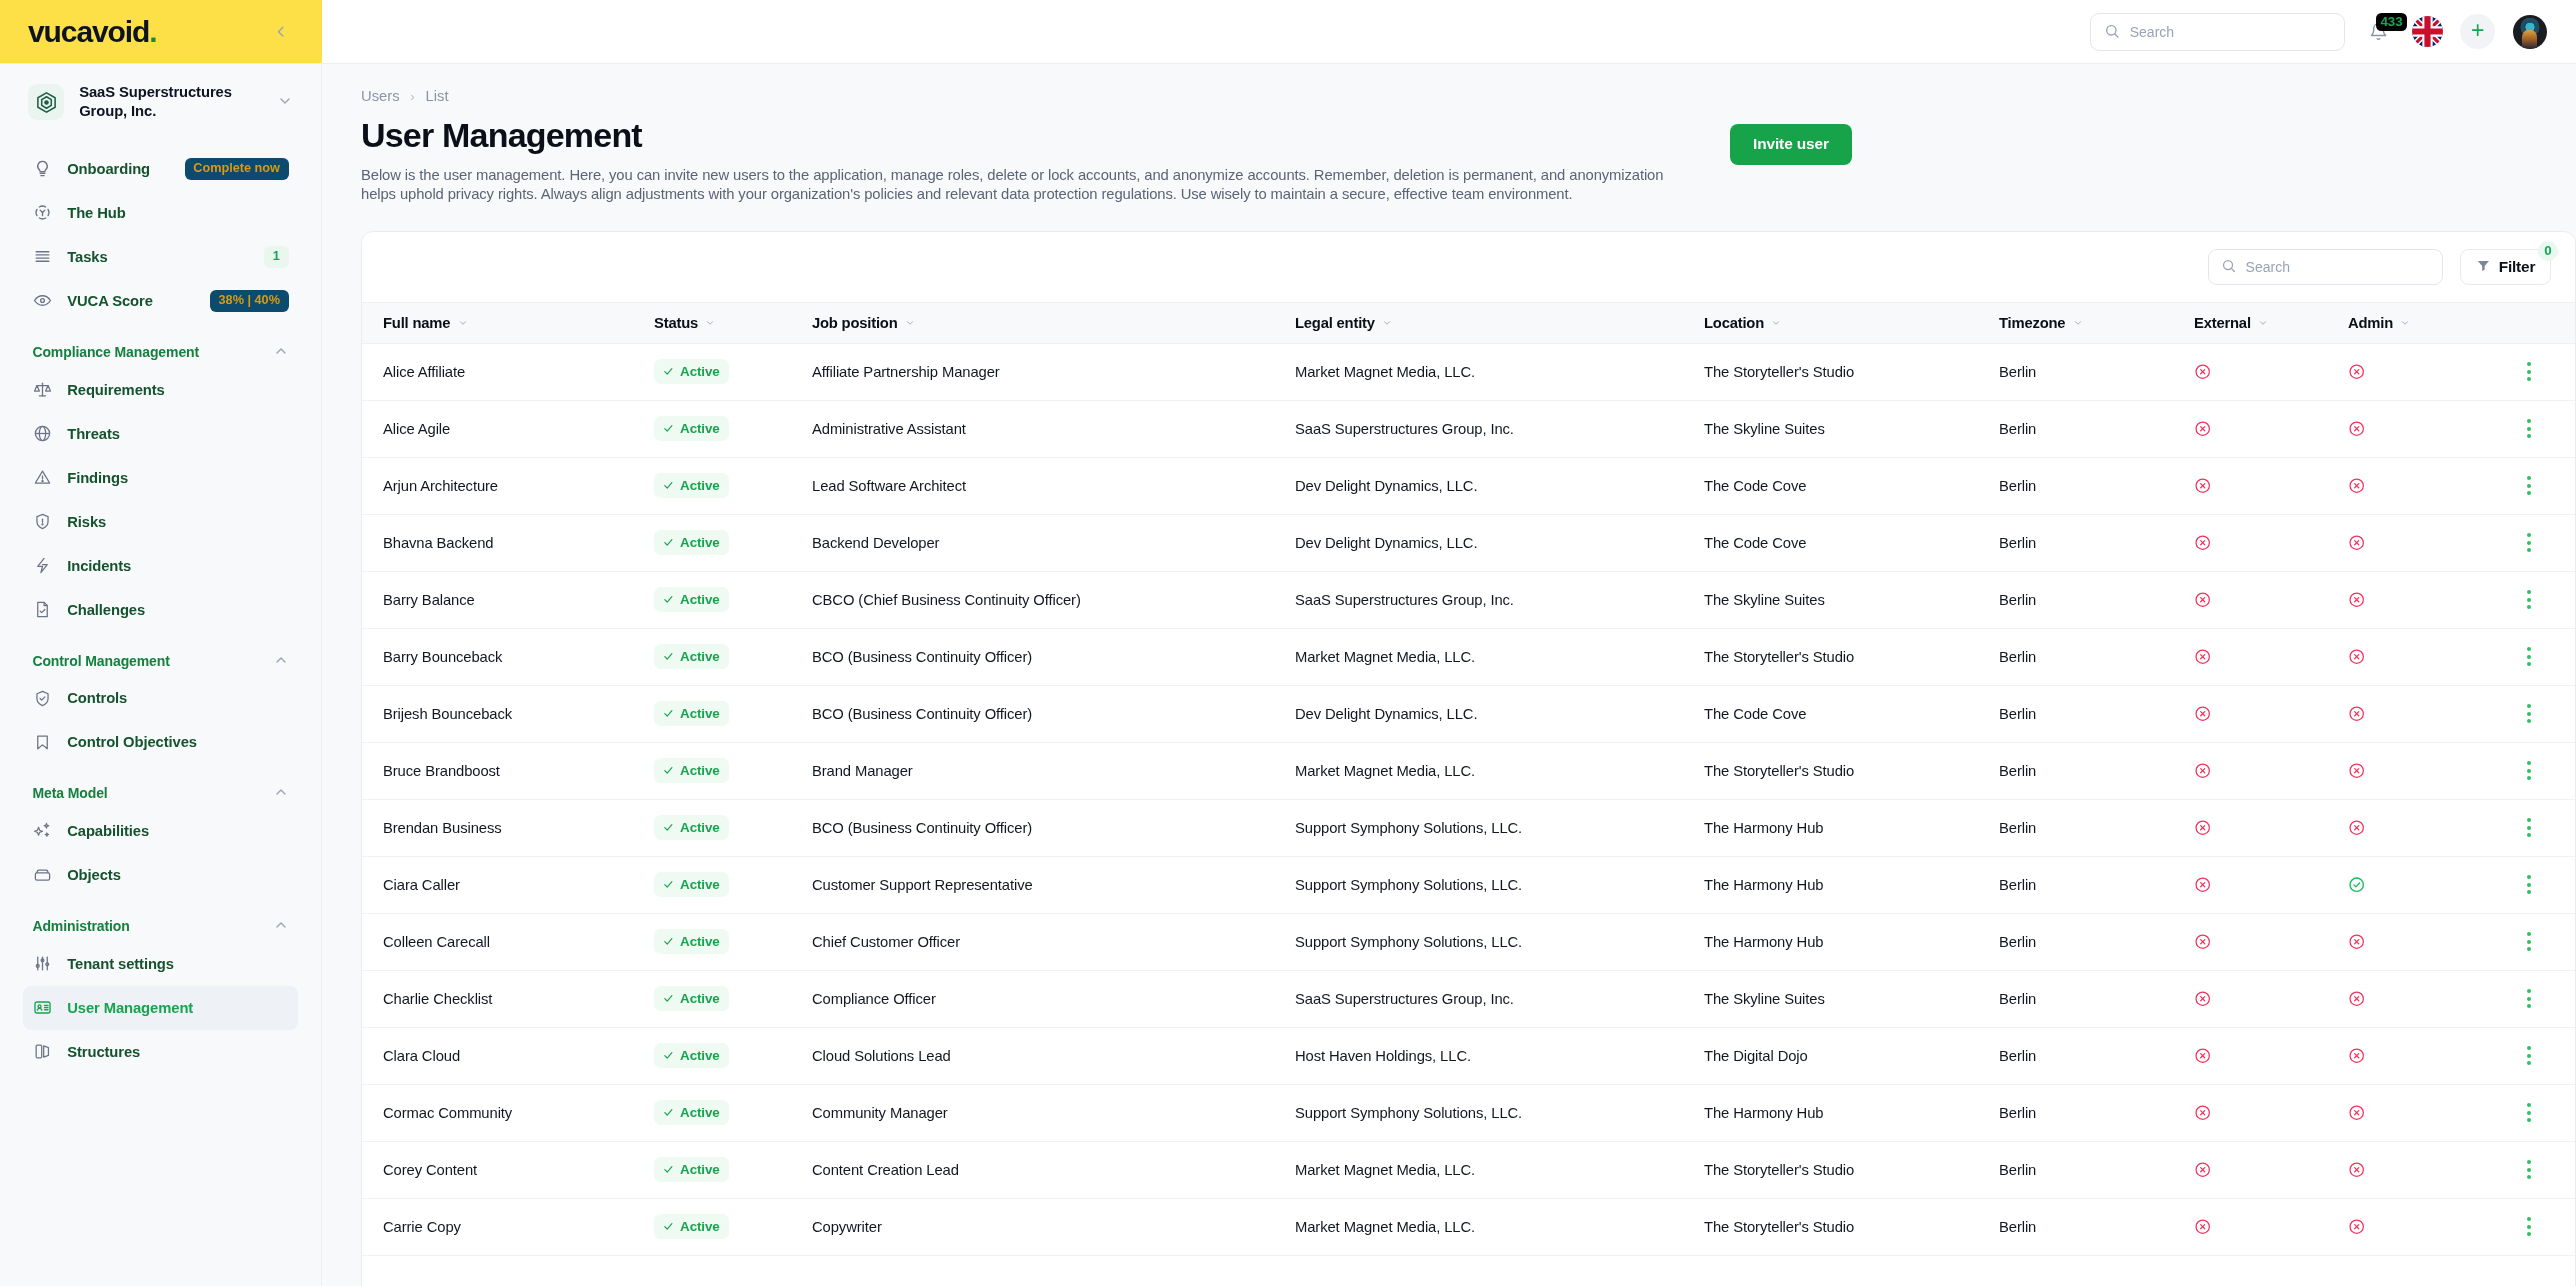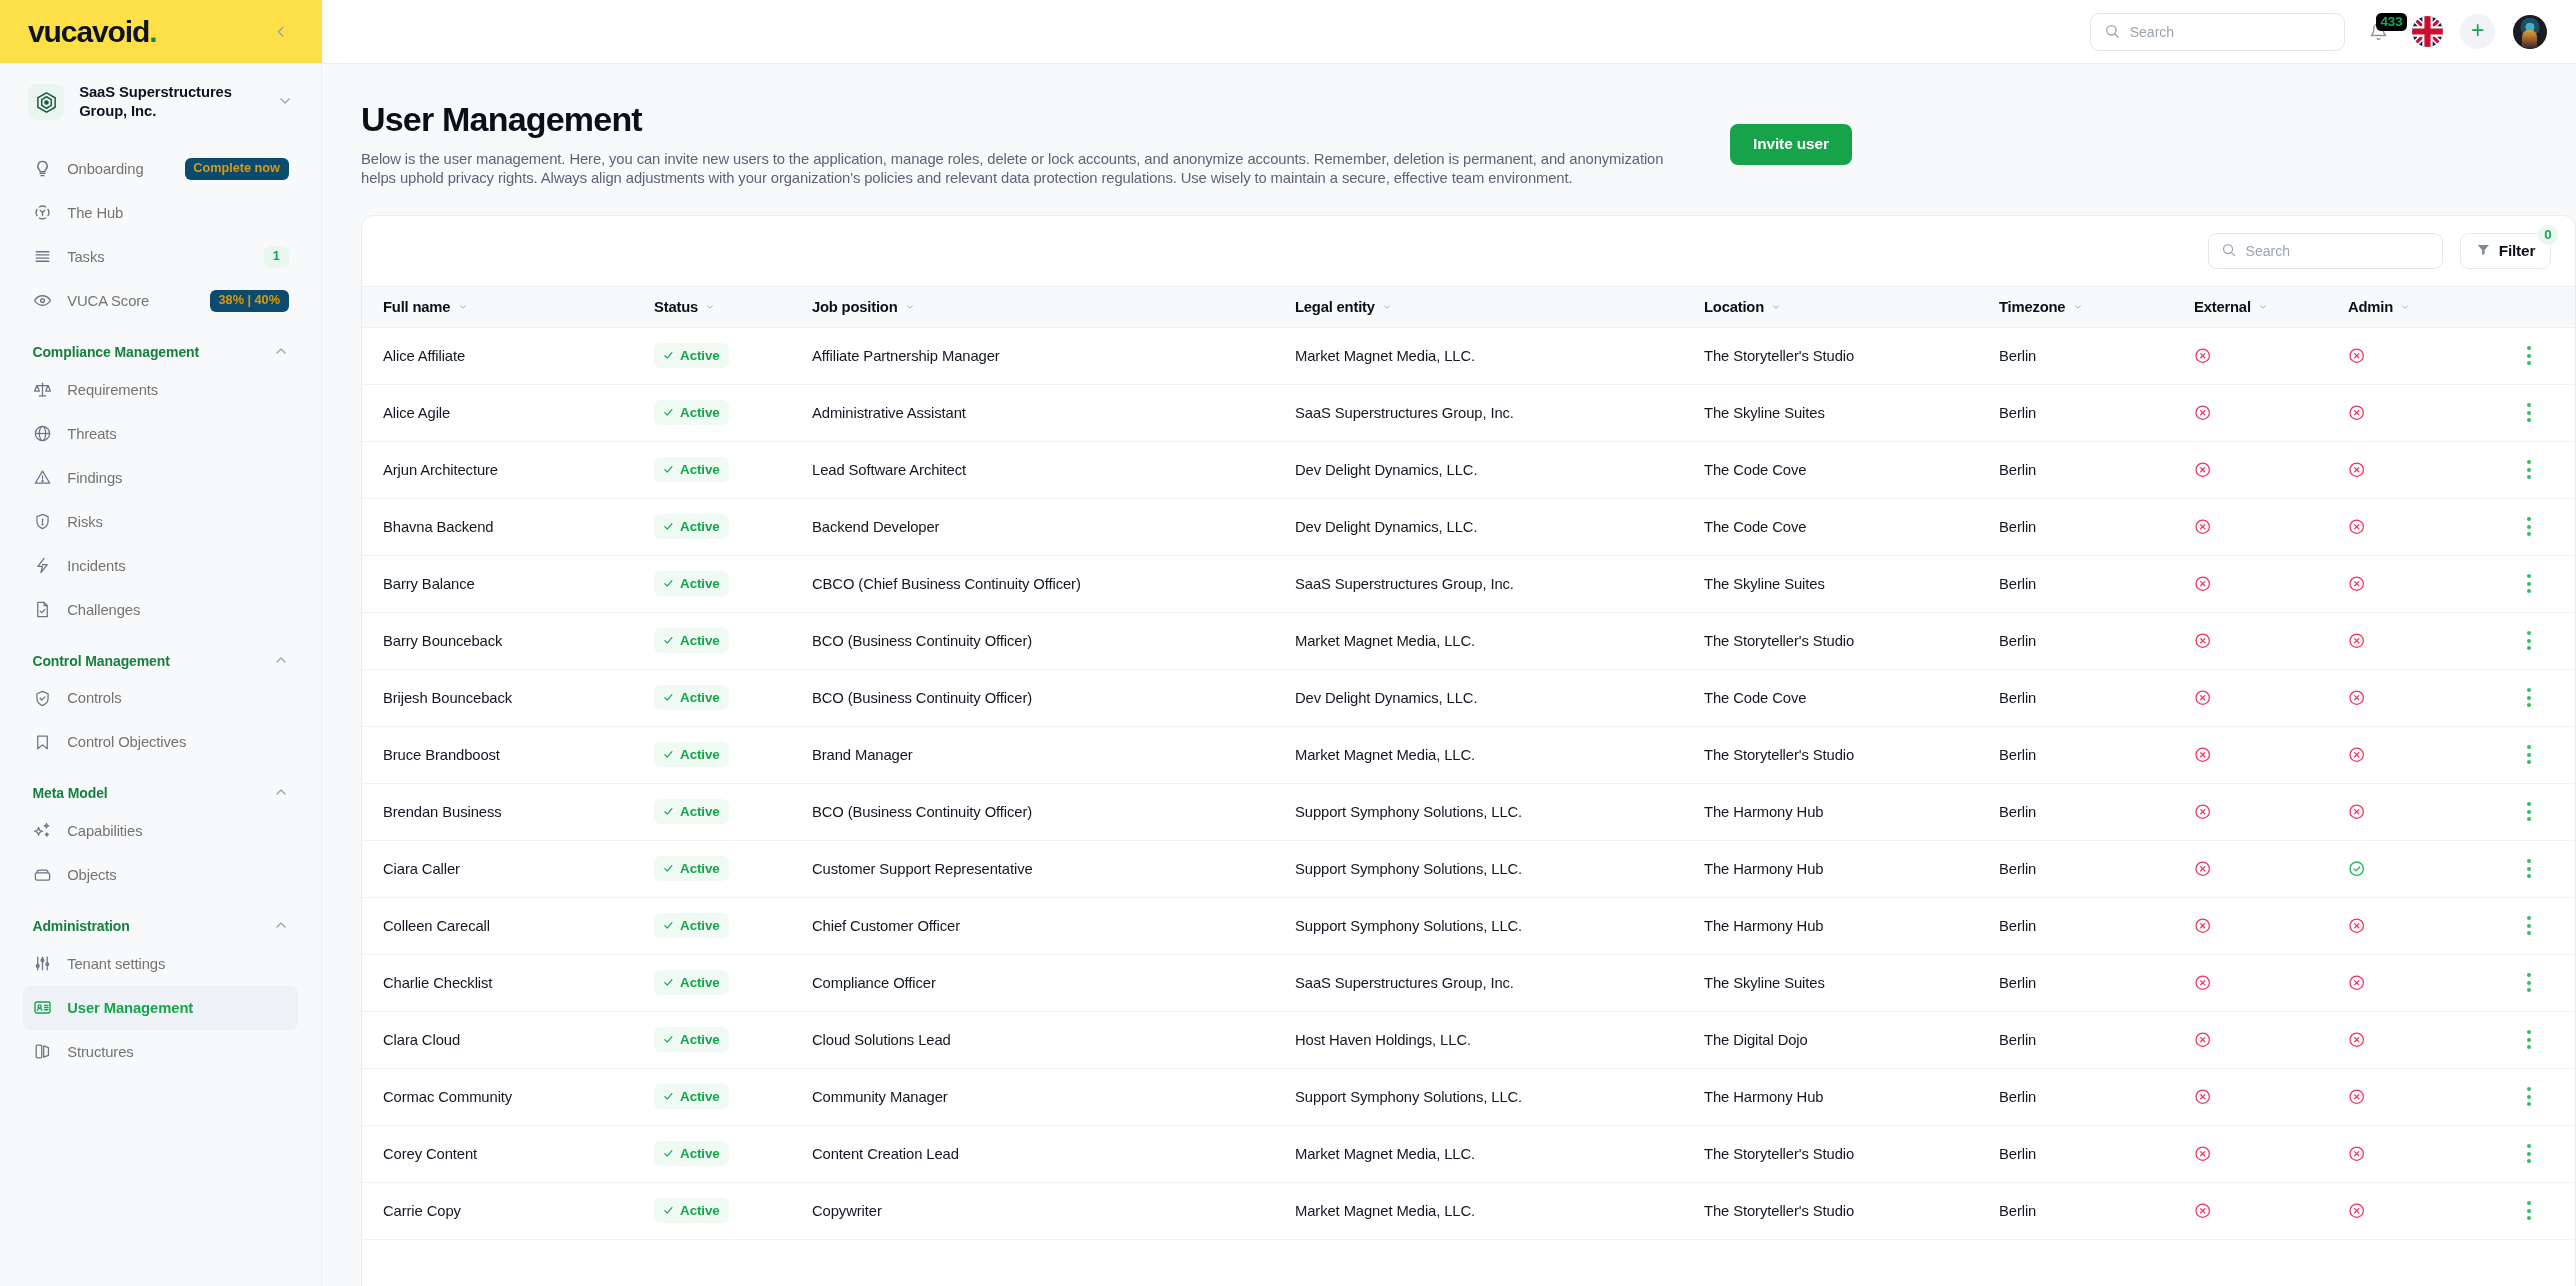--- a/index.html
+++ b/index.html
@@ -110,21 +110,21 @@
     line-height: 1.3; letter-spacing: -0.1px;
   }
   .chev { color: #9aa3b2; flex: 0 0 auto; }
 
   .nav-item {
     display: flex; align-items: center; gap: 14.8px;
     height: 44px; padding: 0 9.4px;
     border-radius: 8px; cursor: pointer;
   }
   .nav-item .ic { width: 20px; height: 20px; flex: 0 0 20px; color: #6b7486; display:flex;align-items:center;justify-content:center; }
-  .nav-item .lbl { flex: 1; font-size: 14.8px; color: #737373; font-weight: 400; letter-spacing: -0.1px; }
+  .nav-item .lbl { flex: 1; font-size: 14.8px; color: #14532d; font-weight: 700; letter-spacing: -0.1px; }
   .nav-item.active { background: #eef1f5; }
   .nav-item.active .lbl { color: #17a44f; font-weight: 600; }
   .nav-item.active .ic { color: #17a44f; }
 
   .pill {
     font-size: 12.7px; font-weight: 700; border-radius: 6px;
     padding: 3.4px 8.7px; line-height: 1.2;
   }
   .pill-amber { background: #0c4a6e; color: #d79a12; }
   .pill-green { background: #e8f8ef; color: #18a558; }
@@ -512,20 +512,25 @@
           </svg>
         </span>
       <span class="lbl">Structures</span>
     </div>
   </nav>
 
   <main class="main">
 
     <div class="page-head">
       <div class="page-head-left">
+        <div class="crumbs">
+          <span class="c">Users</span>
+          <span class="sep">›</span>
+          <span class="c">List</span>
+        </div>
         <h1 class="page-title">User Management</h1>
         <p class="page-desc">Below is the user management. Here, you can invite new users to the application, manage roles, delete or lock accounts, and anonymize accounts. Remember, deletion is permanent, and anonymization helps uphold privacy rights. Always align adjustments with your organization's policies and relevant data protection regulations. Use wisely to maintain a secure, effective team environment.</p>
       </div>
       <div class="page-head-right">
         <button class="btn-primary">Invite user</button>
       </div>
     </div>
 
     <section class="card">
       <div class="card-toolbar">

